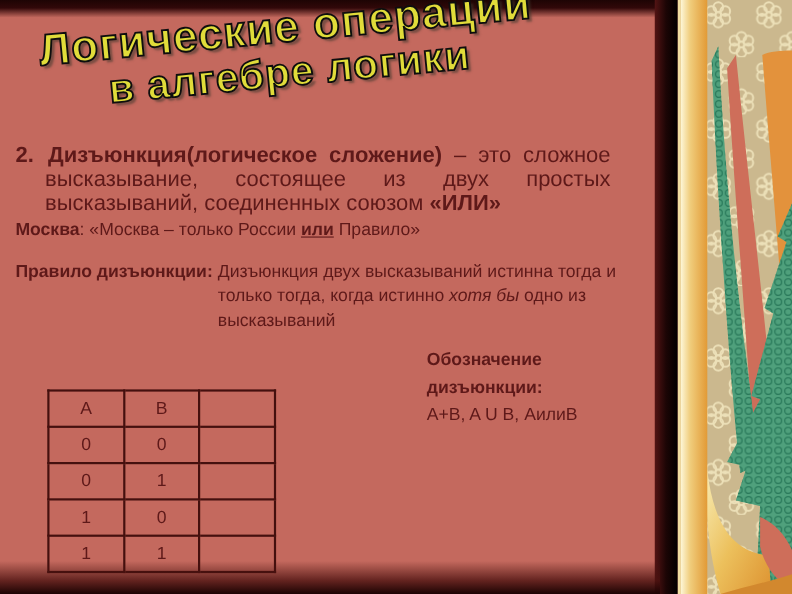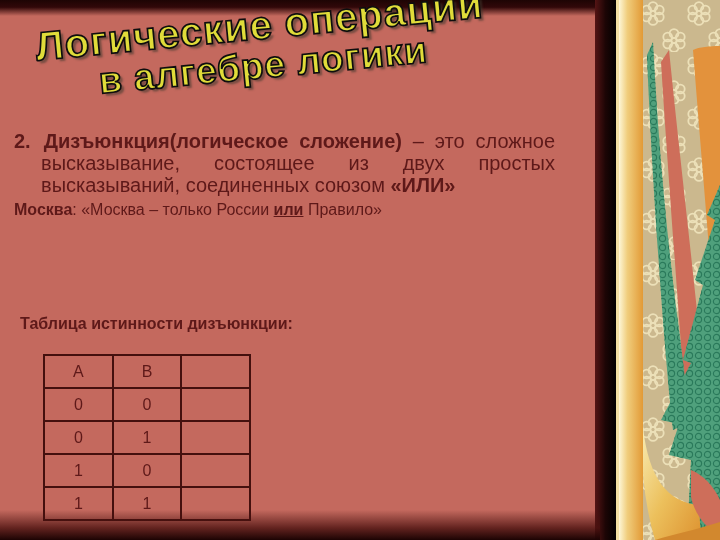--- a/index.html
+++ b/index.html
@@ -50,22 +50,25 @@
 
   <div class="title">
     <div class="t1">Логические операции</div>
     <div class="t2">в алгебре логики</div>
   </div>
 
   <p class="def"><span class="b num">2.</span><span class="b">Дизъюнкция(логическое сложение)</span><span> – это сложное высказывание, состоящее из двух простых  высказываний, соединенных союзом </span><span class="b">«ИЛИ»</span></p>
 
   <p class="example"><span class="b">Москва</span><span>: «Москва – только России </span><span class="u">или</span><span> Правило»</span></p>
 
+  <div class="rule">
+    <div class="rule-label">Правило дизъюнкции:</div>
+    <div class="rule-text"><span>Дизъюнкция двух высказываний истинна тогда и только тогда, когда истинно </span><span class="i">хотя бы</span><span> одно из высказываний</span></div>
+  </div>
 
-  <div class="cap-table">Таблица истинности дизъюнкции:</div>
 
   <table class="truth">
     <tbody>
       <tr>
         <td>A</td>
         <td>B</td>
         <td></td>
       </tr>
       <tr>
         <td>0</td>
@@ -83,20 +86,22 @@
         <td></td>
       </tr>
       <tr>
         <td>1</td>
         <td>1</td>
         <td></td>
       </tr>
     </tbody>
   </table>
 
+  <div class="cap-not">Обозначение дизъюнкции:</div>
+  <div class="notation">A+B, A U B, АилиВ</div>
 
   <svg class="panel" viewBox="0 0 125 540" preserveAspectRatio="none" xmlns="http://www.w3.org/2000/svg">
     <defs>
       <linearGradient id="dstr" x1="0" y1="0" x2="1" y2="0">
         <stop offset="0" stop-color="#541414"></stop>
         <stop offset="0.5" stop-color="#1c0505"></stop>
         <stop offset="1" stop-color="#000000"></stop>
       </linearGradient>
       <linearGradient id="gband" x1="0" y1="0" x2="1" y2="0">
         <stop offset="0" stop-color="#fdf6d6"></stop>

